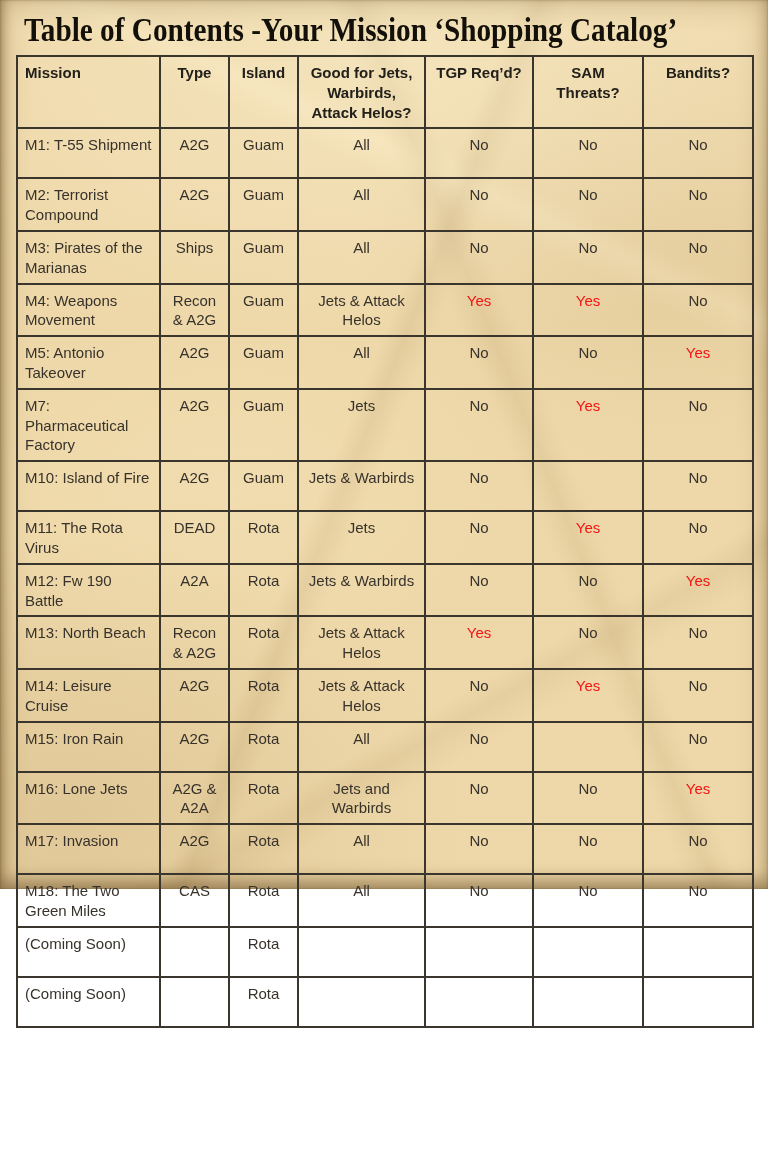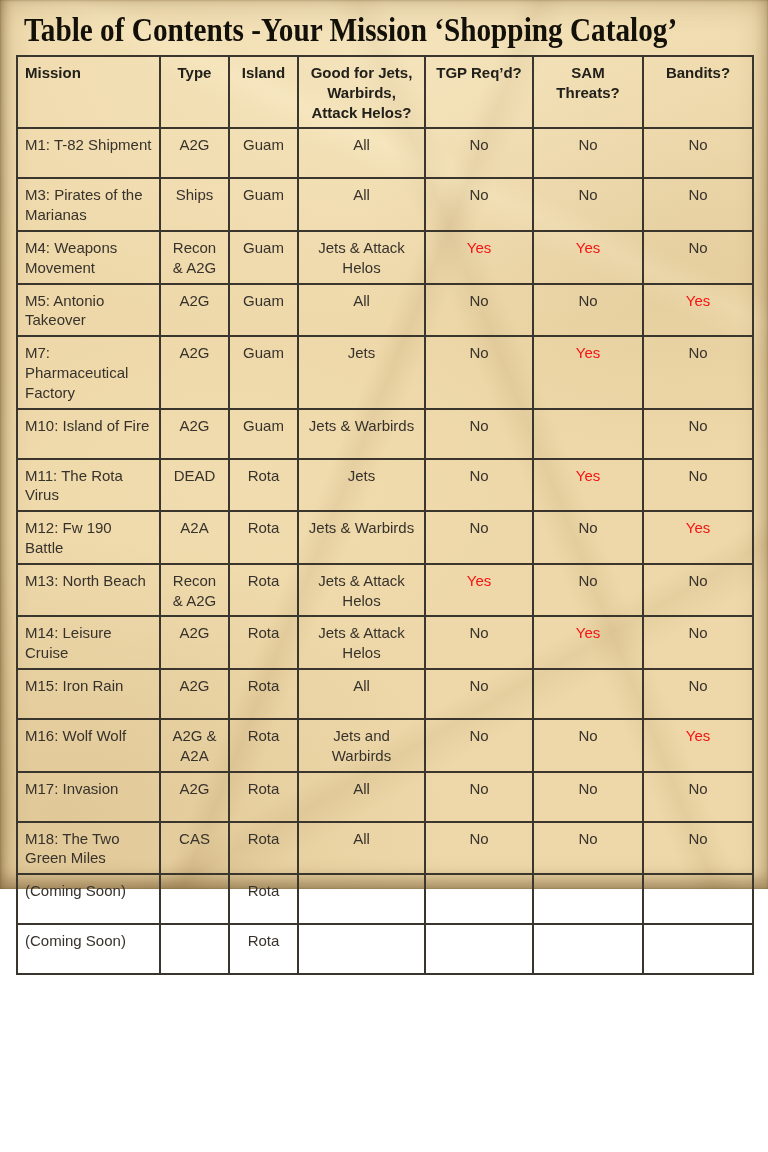--- a/index.html
+++ b/index.html
@@ -115,21 +115,30 @@
           <th>Type</th>
           <th>Island</th>
           <th>Good for Jets, Warbirds, Attack Helos?</th>
           <th>TGP Req’d?</th>
           <th>SAM Threats?</th>
           <th>Bandits?</th>
         </tr>
     </thead>
     <tbody id="body-rows">
         <tr>
-          <td class="left">M1: T-82 Shipment</td>
+          <td class="left">M1: T-55 Shipment</td>
+          <td>A2G</td>
+          <td>Guam</td>
+          <td>All</td>
+          <td>No</td>
+          <td>No</td>
+          <td>No</td>
+        </tr>
+        <tr>
+          <td class="left">M2: Terrorist Compound</td>
           <td>A2G</td>
           <td>Guam</td>
           <td>All</td>
           <td>No</td>
           <td>No</td>
           <td>No</td>
         </tr>
         <tr>
           <td class="left">M3: Pirates of the Marianas</td>
           <td>Ships</td>
@@ -214,21 +223,21 @@
         <tr>
           <td class="left">M15: Iron Rain</td>
           <td>A2G</td>
           <td>Rota</td>
           <td>All</td>
           <td>No</td>
           <td></td>
           <td>No</td>
         </tr>
         <tr>
-          <td class="left">M16: Wolf Wolf</td>
+          <td class="left">M16: Lone Jets</td>
           <td>A2G &amp; A2A</td>
           <td>Rota</td>
           <td>Jets and Warbirds</td>
           <td>No</td>
           <td>No</td>
           <td class="yes">Yes</td>
         </tr>
         <tr>
           <td class="left">M17: Invasion</td>
           <td>A2G</td>

